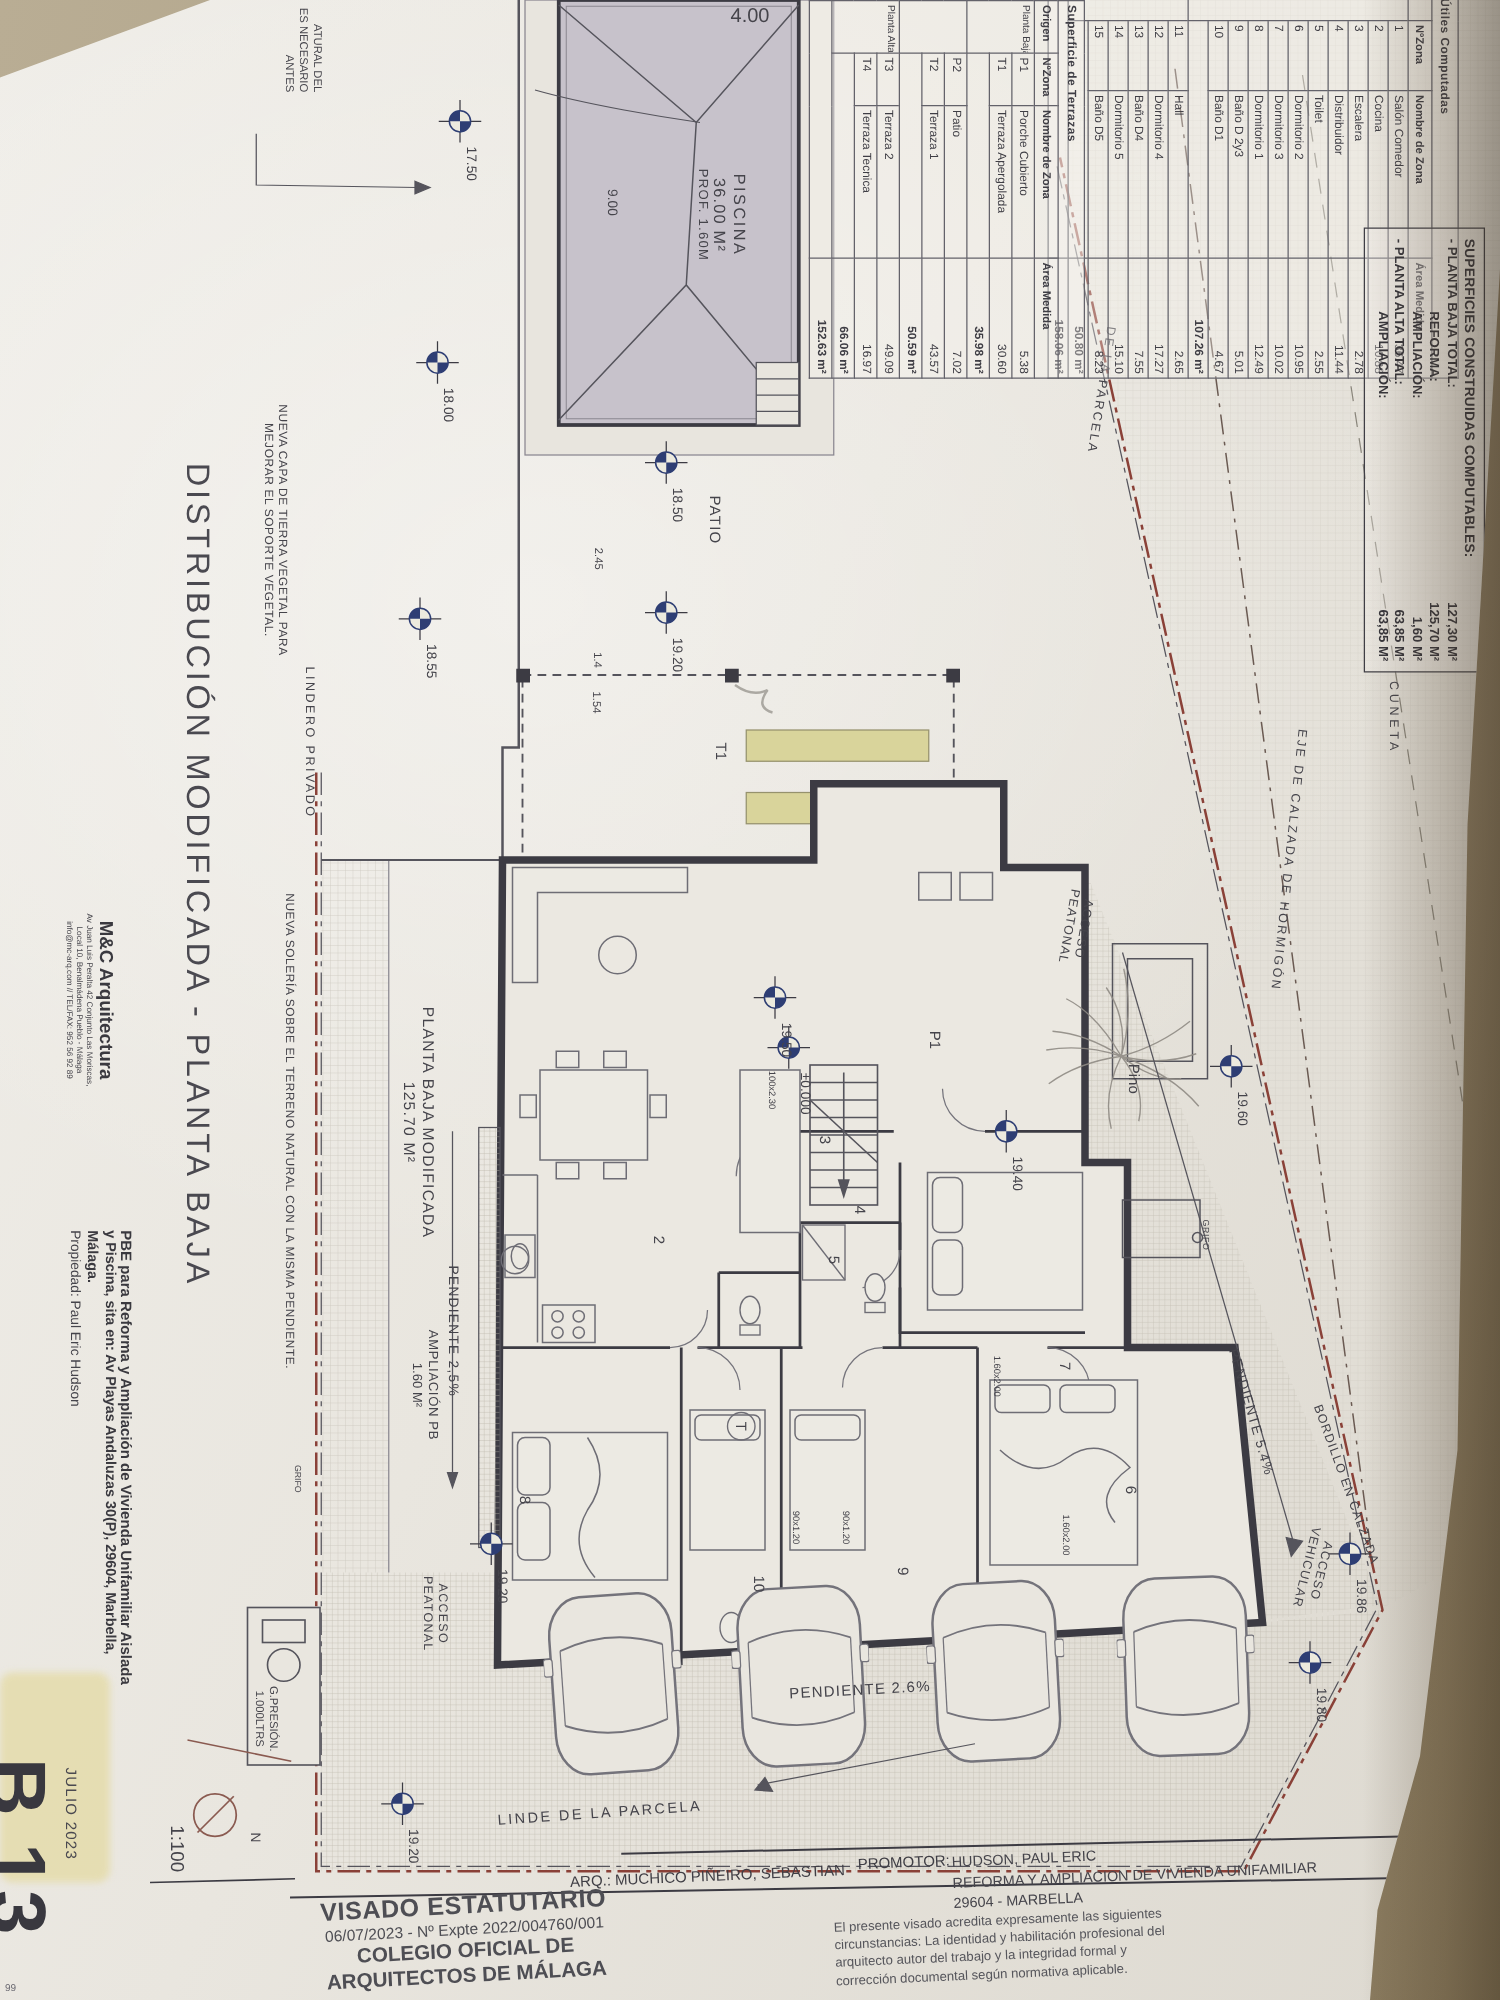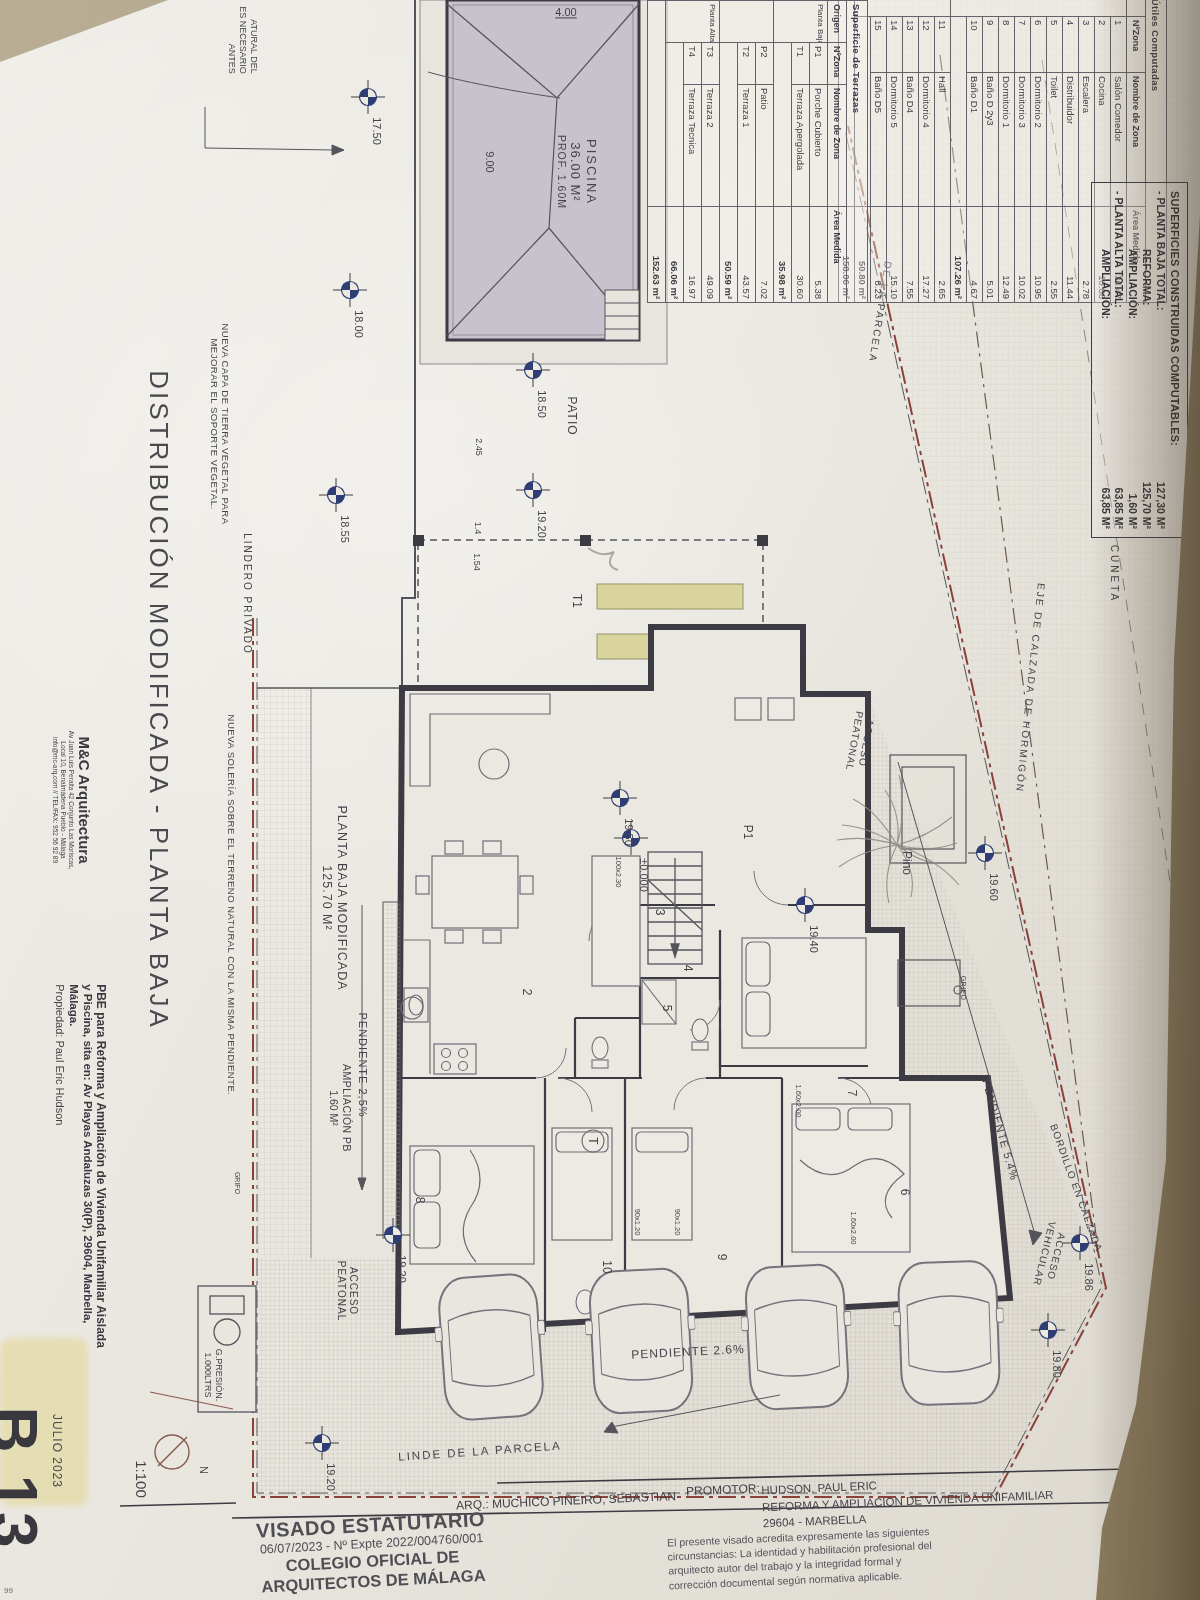--- a/index.html
+++ b/index.html
@@ -326,21 +326,21 @@
 
   <div class="sticker"></div>
 
   <div class="t r90" style="left:158px;top:700px;font-size:26px;letter-spacing:3px;color:#4a4950;">DISTRIBUCIÓN MODIFICADA - PLANTA BAJA</div>
 
   <div class="t r90 lines" style="left:577px;top:172px;">
     <span style="font-size:13px;letter-spacing:2px;">PISCINA</span>
     <span style="font-size:13px;letter-spacing:1px;">36.00 M²</span>
     <span style="font-size:10.5px;letter-spacing:1px;">PROF. 1.60M</span>
   </div>
-  <div class="t" style="left:566px;top:13px;font-size:11px;text-decoration:underline;">4.00</div>
+  <div class="t" style="left:600px;top:13px;font-size:16px;">4.00</div>
   <div class="t r90" style="left:489px;top:162px;font-size:11px;">9.00</div>
 
   <div class="t r90" style="left:572px;top:416px;font-size:12px;letter-spacing:1px;">PATIO</div>
 
   <div class="t r90 lines" style="left:334px;top:898px;">
     <span style="font-size:12.5px;letter-spacing:1px;">PLANTA BAJA MODIFICADA</span>
     <span style="font-size:12.5px;letter-spacing:1px;">125.70 M²</span>
   </div>
   <div class="t r90 lines" style="left:340px;top:1108px;">
     <span style="font-size:10.5px;letter-spacing:.5px;">AMPLIACIÓN PB</span>

